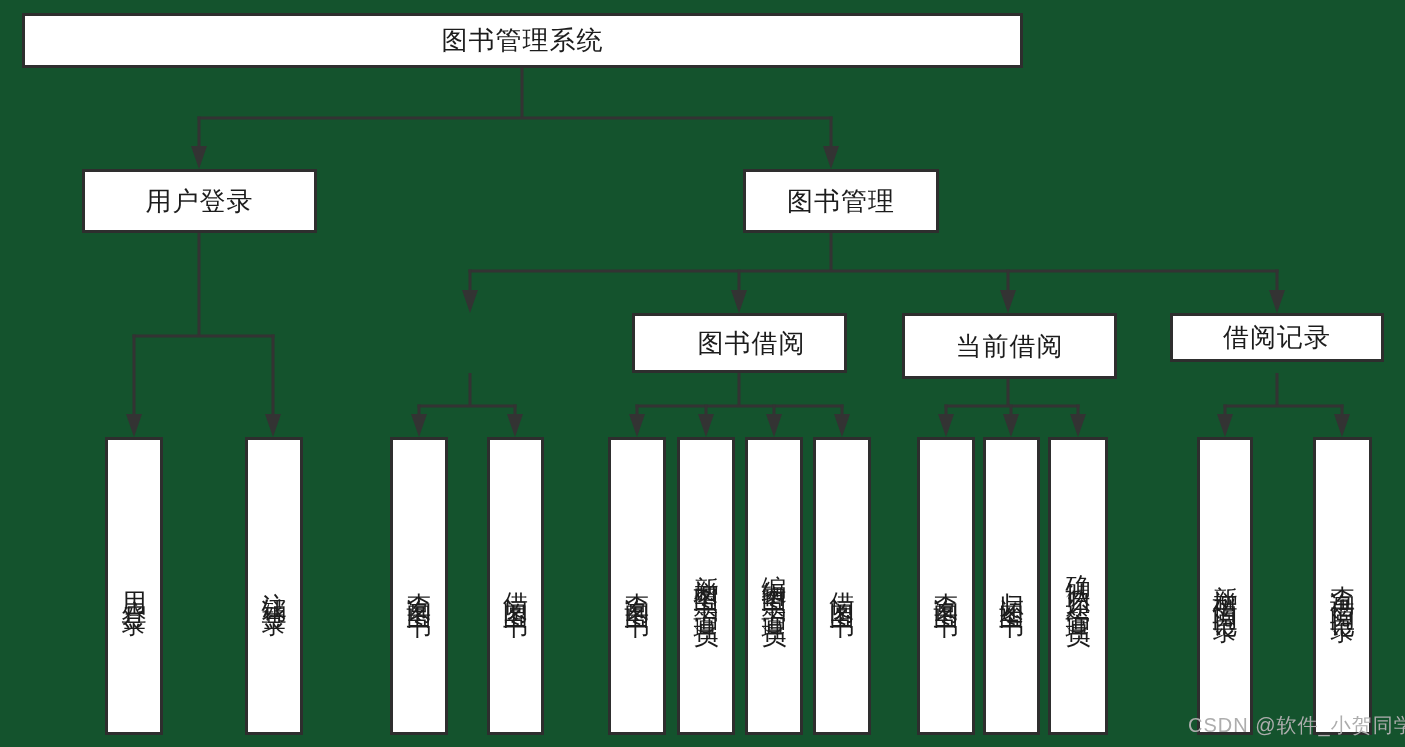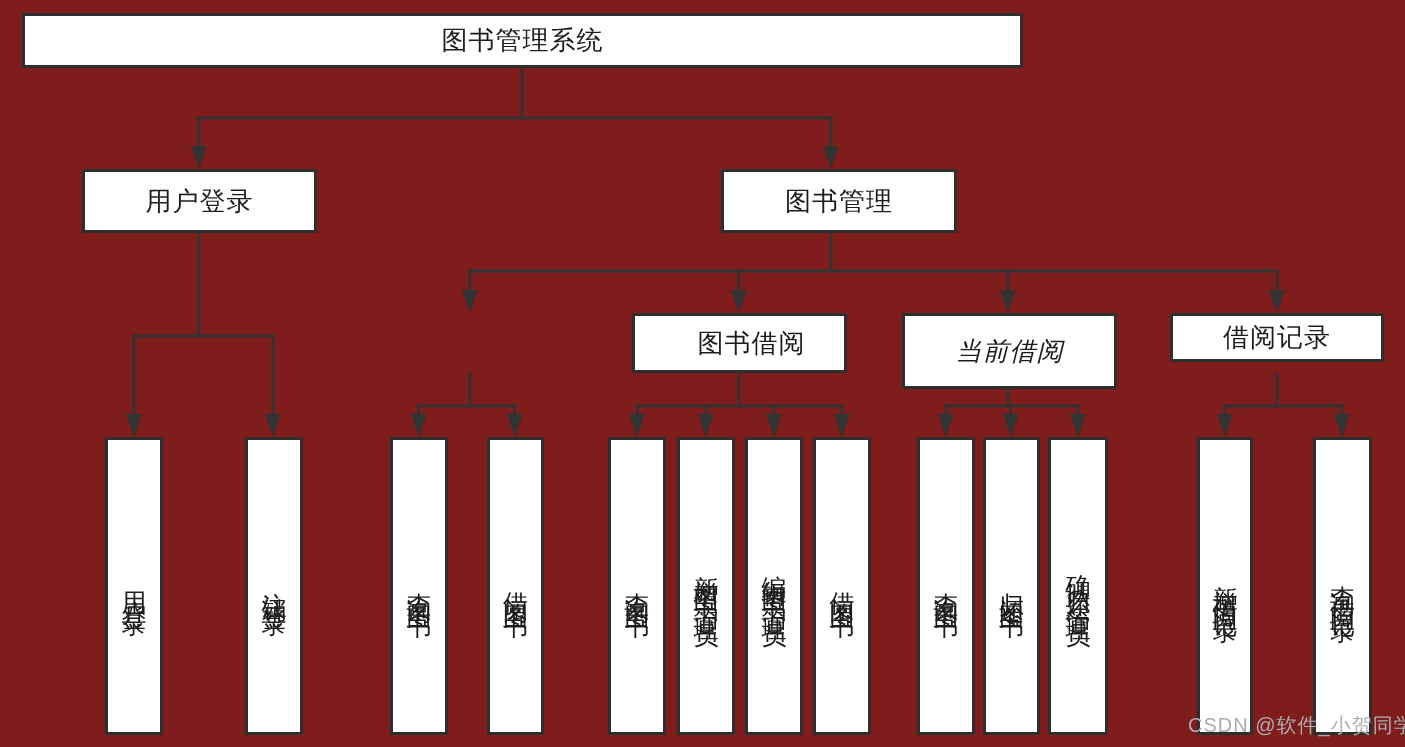--- a/index.html
+++ b/index.html
@@ -1,20 +1,20 @@
 <!DOCTYPE html>
 <html><head>
 <meta charset="utf-8">
 <style>
   html, body { margin: 0; padding: 0; background: #ffffff; }
   .canvas {
     position: relative;
     width: 1405px;
     height: 747px;
-    background: #7f1d1d;
+    background: #14532d;
     font-family: "Liberation Sans", "DejaVu Sans", sans-serif;
     color: #1c1c1c;
     overflow: hidden;
   }
   .connectors {
     position: absolute;
     left: 0; top: 0;
     width: 1405px; height: 747px;
   }
   .node {
@@ -36,25 +36,25 @@
     text-orientation: mixed;
     font-size: 25px;
     letter-spacing: 7px;
     line-height: 1;
     white-space: nowrap;
   }
   
   .n-root            { left: 22px;   top: 13px;  width: 1001px; height: 55px; }
   
   .n-user-login-grp  { left: 82px;   top: 169px; width: 235px;  height: 64px; }
-  .n-book-mgmt       { left: 721px;  top: 169px; width: 236px;  height: 64px; }
+  .n-book-mgmt       { left: 743px;  top: 169px; width: 196px;  height: 64px; }
   
   .n-new-book-rec    { left: 361px;  top: 313px; width: 217px;  height: 60px; }
   .n-book-borrow     { left: 632px;  top: 313px; width: 215px;  height: 60px; padding-left: 24px; }
-  .n-current-borrow  { left: 902px;  top: 313px; width: 215px;  height: 76px; font-style: italic; }
+  .n-current-borrow  { left: 902px;  top: 313px; width: 215px;  height: 66px; }
   .n-borrow-record   { left: 1170px; top: 313px; width: 214px;  height: 49px; }
   
   .leaf { top: 437px; height: 298px; }
   .n-leaf-user-login     { left: 105px;  width: 58px; }
   .n-leaf-logout         { left: 245px;  width: 58px; }
   .n-leaf-query-rec      { left: 390px;  width: 58px; }
   .n-leaf-borrow-rec     { left: 487px;  width: 57px; }
   .n-leaf-query-borrow   { left: 608px;  width: 58px; }
   .n-leaf-add-book       { left: 677px;  width: 58px; }
   .n-leaf-edit-book      { left: 745px;  width: 58px; }

